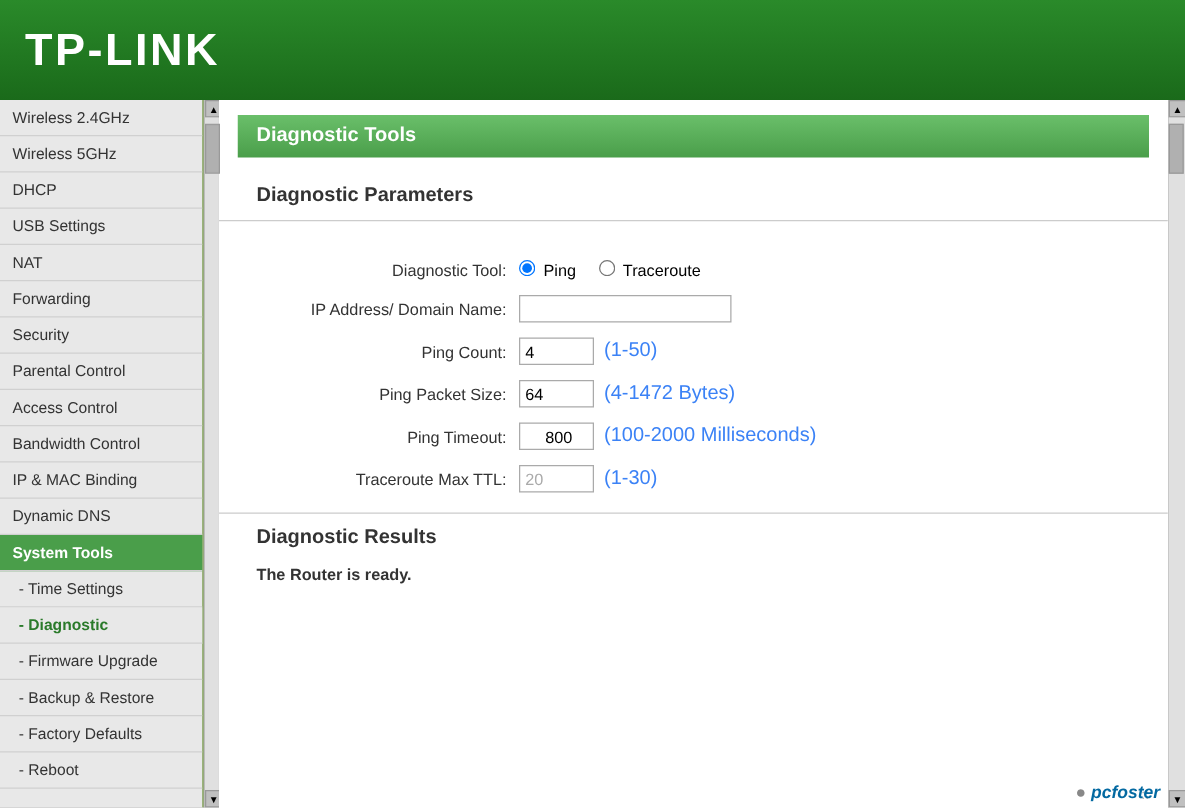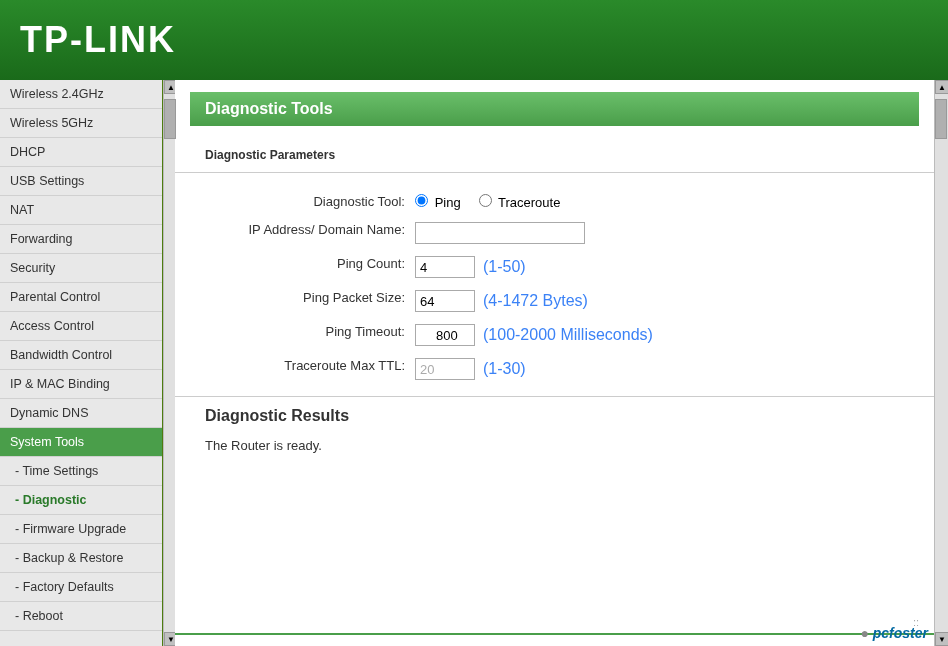--- a/index.html
+++ b/index.html
@@ -34,21 +34,21 @@
       overflow-y: auto;
       flex-shrink: 0;
     }
     .sidebar-item {
       padding: 7px 10px;
       cursor: pointer;
       border-bottom: 1px solid #d0d0d0;
       color: #333;
       font-size: 12.5px;
     }
-    .sidebar-item.active { background: #4a9e4a; color: white; font-weight: normal; }
+    .sidebar-item.active { background: #4a9e4a; color: white; font-weight: bold; }
     .sidebar-item.sub { padding-left: 15px; color: #333; }
     .sidebar-item.sub.active-sub { color: #2a7a2a; font-weight: bold; background: #e8e8e8; }
 
     
     #content-wrapper {
       flex: 1;
       display: flex;
       overflow: hidden;
     }
     #content {
@@ -61,35 +61,35 @@
     .content-title {
       background: linear-gradient(to bottom, #6abf6a, #4a9e4a);
       color: white;
       font-size: 16px;
       font-weight: bold;
       padding: 8px 15px;
       margin: 12px 15px;
     }
 
     .section-title {
-      font-size: 12px;
+      font-size: 16px;
       font-weight: bold;
       color: #333;
       padding: 10px 20px 10px 30px;
       border-bottom: 1px solid #ccc;
-      margin-bottom: 10px;
+      margin-bottom: 20px;
     }
 
     .form-table {
       width: 100%;
       padding: 5px 20px;
     }
     .form-row {
       display: flex;
-      align-items: flex-start;
+      align-items: center;
       padding: 6px 0;
     }
     .form-label {
       width: 220px;
       text-align: right;
       padding-right: 10px;
       color: #333;
       font-weight: normal;
       font-size: 13px;
     }
@@ -124,20 +124,21 @@
       margin-bottom: 8px;
     }
     .results-text {
       color: #333;
       font-size: 13px;
       padding: 5px 0;
     }
     .results-area {
       min-height: 150px;
       border: none;
+      font-weight: bold;
     }
 
     .bottom-bar {
       border-top: 2px solid #4a9e4a;
       padding: 10px;
       display: flex;
       justify-content: center;
       background: white;
     }
 

